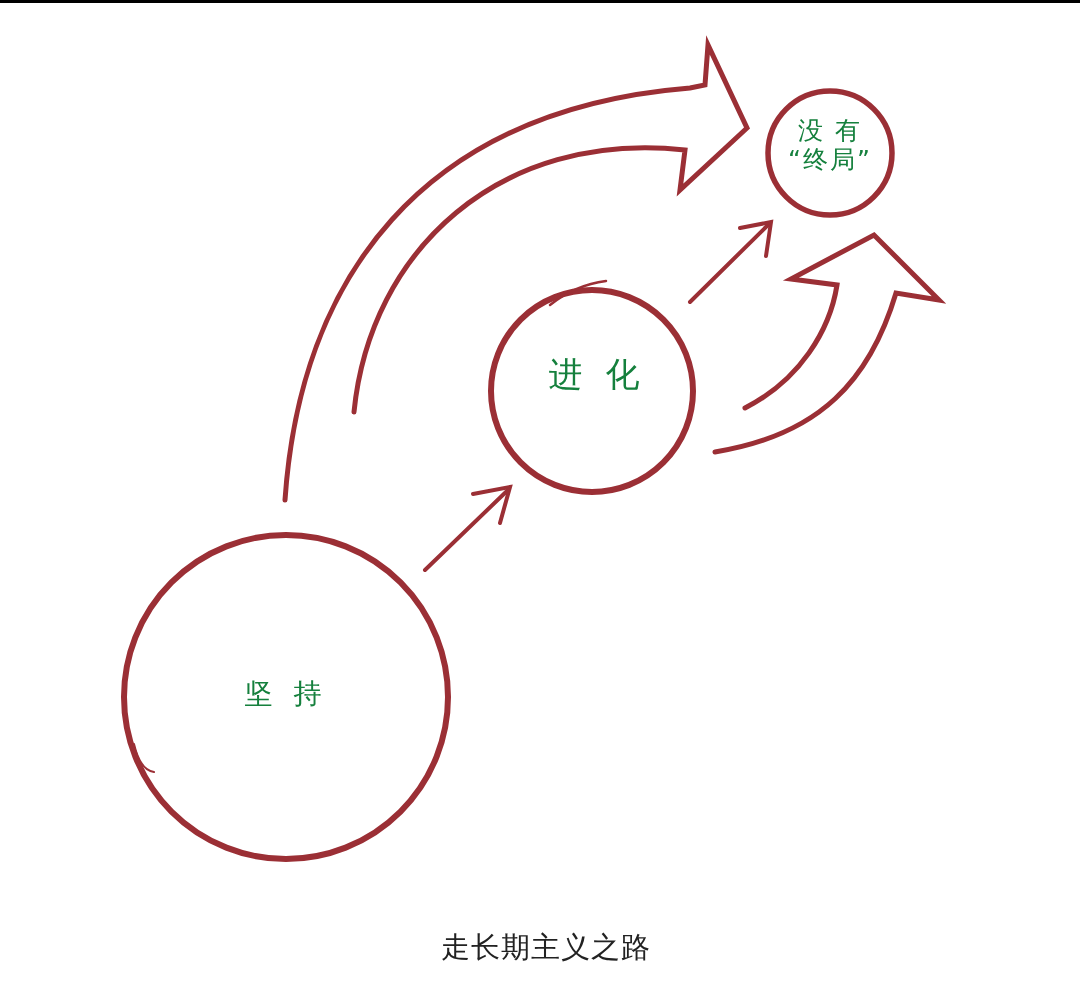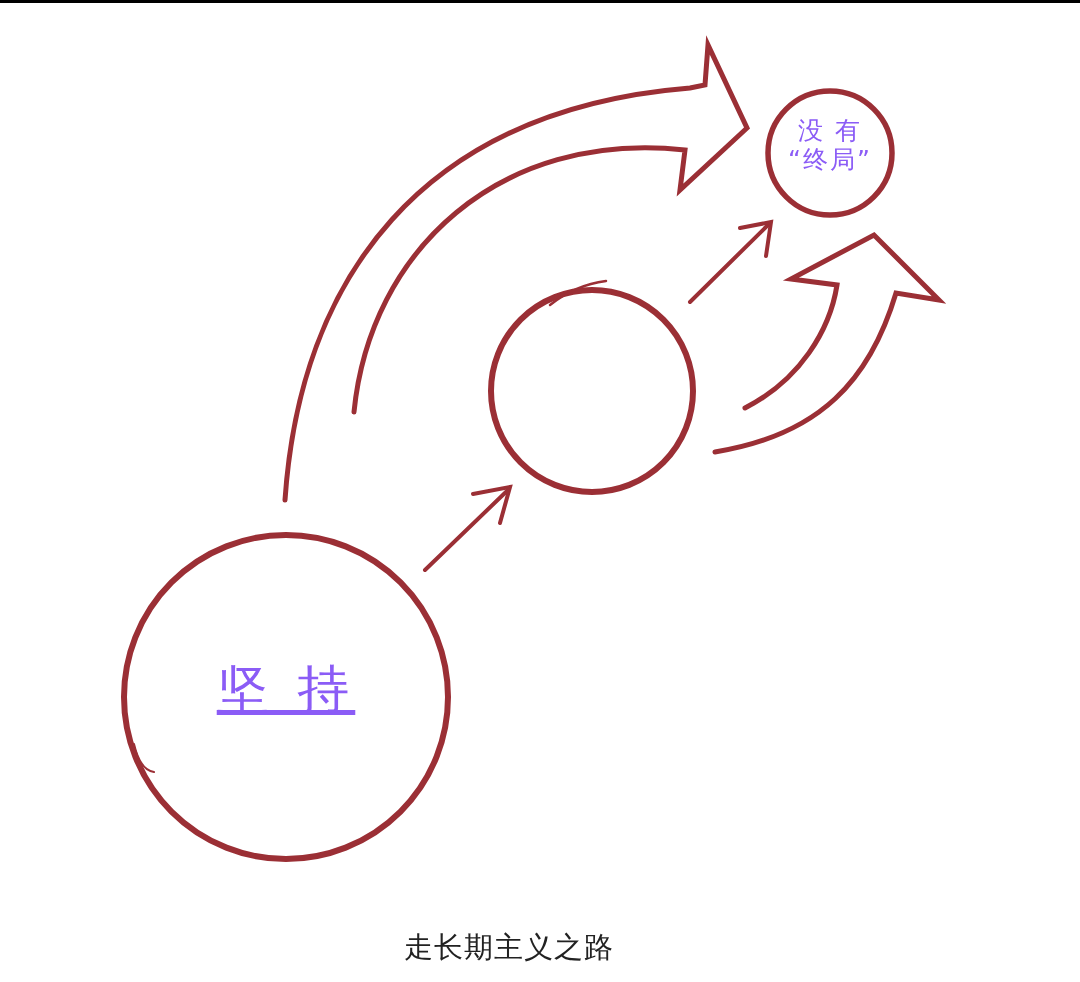--- a/index.html
+++ b/index.html
@@ -1,24 +1,24 @@
 <!DOCTYPE html>
 <html><head>
 <meta charset="utf-8">
 <style>
   html, body { margin: 0; padding: 0; background: #ffffff; }
   body { width: 1080px; height: 982px; position: relative; overflow: hidden; font-family: "DejaVu Sans", sans-serif; }
   .topbar { position: absolute; left: 0; top: 0; width: 1080px; height: 3px; background: #000; }
   svg.diagram { position: absolute; left: 0; top: 0; width: 1080px; height: 982px; }
-  .node-label { position: absolute; text-align: center; color: #8b5cf6; font-family: "DejaVu Sans", sans-serif; line-height: 1.15; letter-spacing: 6px; }
+  .node-label { position: absolute; text-align: center; color: #15803d; font-family: "DejaVu Sans", sans-serif; line-height: 1.15; letter-spacing: 6px; }
   .node-label span { display: block; }
-  .lbl-big { left: 206px; top: 660px; width: 160px; font-size: 52px; text-decoration: underline; }
+  .lbl-big { left: 206px; top: 678px; width: 160px; font-size: 28px; }
   .lbl-mid { left: 532px; top: 355px; width: 130px; font-size: 34px; }
   .lbl-small { left: 770px; top: 117px; width: 120px; font-size: 25px; letter-spacing: 2px; }
-  .caption { position: absolute; left: 359px; top: 928px; width: 300px; text-align: center; font-family: "DejaVu Serif", serif; font-size: 29px; color: #222; letter-spacing: 1px; }
+  .caption { position: absolute; left: 396px; top: 928px; width: 300px; text-align: center; font-family: "DejaVu Serif", serif; font-size: 29px; color: #222; letter-spacing: 1px; }
 </style>
 </head>
 <body>
 
 <div class="topbar"></div>
 
 <svg class="diagram" viewBox="0 0 1080 982" xmlns="http://www.w3.org/2000/svg">
   <g fill="none" stroke="#9b2f35" stroke-linecap="round" stroke-linejoin="miter">
 
     <g>
@@ -53,20 +53,21 @@
       <path d="M745 408 C 800 380, 830 330, 837 285 L 791 279 L 874 235 L 939 300 L 896 293 C 870 380, 820 435, 715 452" stroke-width="5"></path>
     </g>
   </g>
 </svg>
 
 <div class="node-label lbl-big">
   <span>坚 持</span>
 </div>
 
 <div class="node-label lbl-mid">
+  <span>进 化</span>
 </div>
 
 <div class="node-label lbl-small">
   <span>没 有</span>
   <span>“终局”</span>
 </div>
 
 <div class="caption">走长期主义之路</div>
 
 </body></html>

